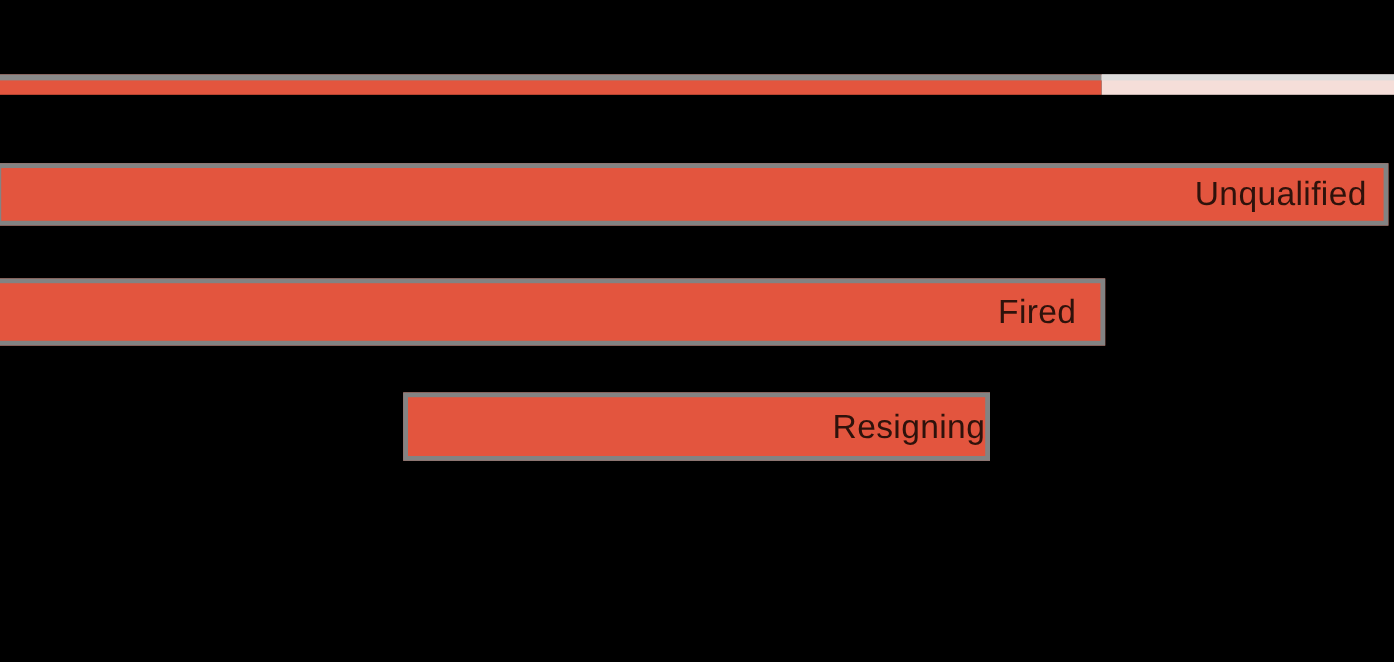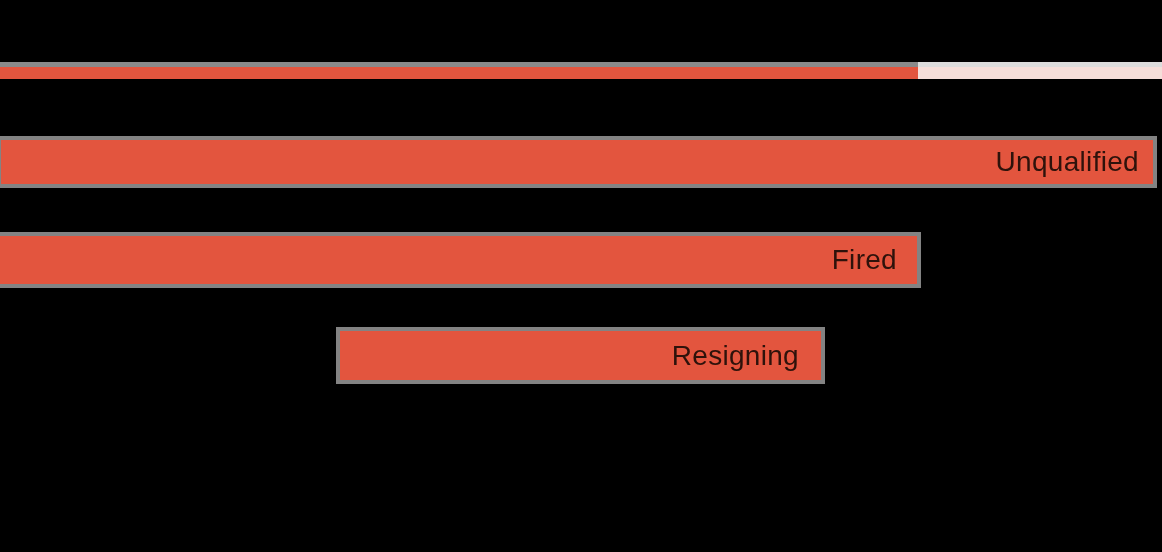--- a/index.html
+++ b/index.html
@@ -54,16 +54,16 @@
   <div class="progress-track" style="background: rgb(245, 222, 217); border-top-color: rgb(220, 220, 220);"></div>
 </div>
 
 <div>
   <div class="funnel-bar" style="left: -3px; top: 136px; width: 1160px; height: 52px; padding-right: 14px; background: rgb(227, 85, 62); border-color: rgb(131, 131, 131); color: rgb(46, 18, 11);">
     <span class="bar-label">Unqualified</span>
   </div>
   <div class="funnel-bar" style="left: -8px; top: 232px; width: 929px; height: 56px; padding-right: 20px; background: rgb(227, 85, 62); border-color: rgb(131, 131, 131); color: rgb(46, 18, 11);">
     <span class="bar-label">Fired</span>
   </div>
-  <div class="funnel-bar" style="left: 336px; top: 327px; width: 489px; height: 57px; padding-right: 22px; background: rgb(227, 85, 62); border-color: rgb(131, 131, 131); color: rgb(46, 18, 11);">
+  <div class="funnel-bar" style="left: 336px; top: 327px; width: 489px; height: 57px; background: rgb(227, 85, 62); border-color: rgb(131, 131, 131); color: rgb(46, 18, 11);">
     <span class="bar-label">Resigning</span>
   </div>
 </div>
 
 </body></html>

